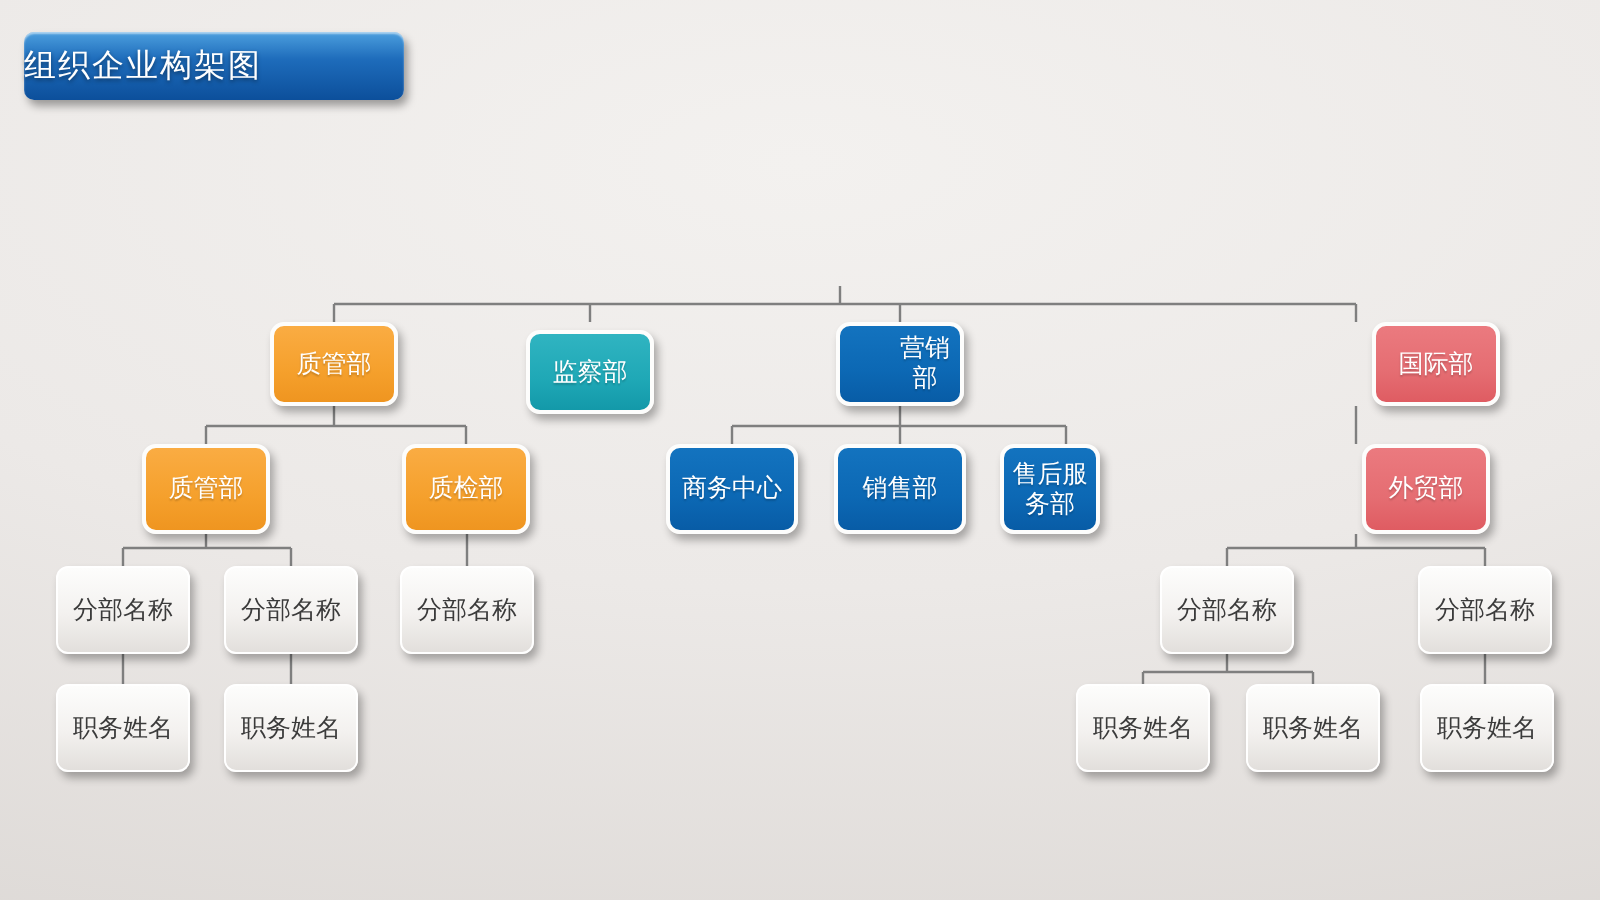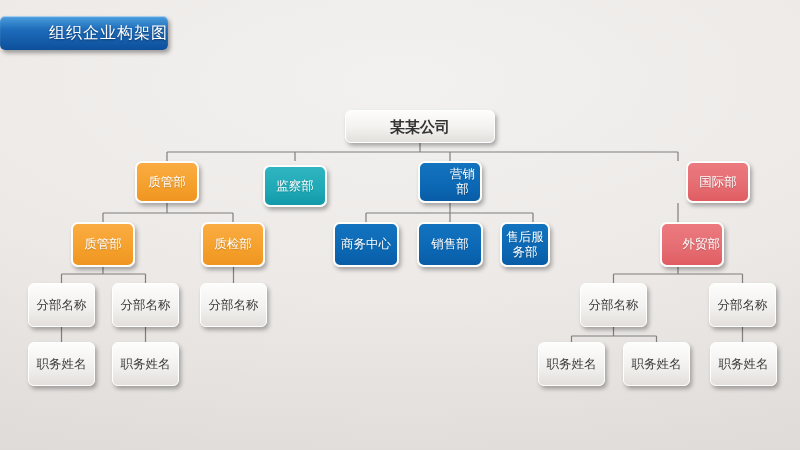--- a/index.html
+++ b/index.html
@@ -3,22 +3,22 @@
 <meta charset="utf-8">
 <style>
   html,body{margin:0;padding:0;}
   body{
     width:800px;height:450px;overflow:hidden;position:relative;
     font-family:"Liberation Sans","DejaVu Sans",sans-serif;
     background:radial-gradient(ellipse 130% 95% at 50% 18%, #F3F1EF 0%, #ECE9E7 50%, #DDD9D6 100%);
   }
   .stage{position:absolute;inset:0;}
   .ribbon{
-    position:absolute;left:0;top:16px;width:168px;height:34px;
-    display:flex;align-items:center;justify-content:flex-end;
+    position:absolute;left:12px;top:16px;width:190px;height:34px;
+    display:flex;align-items:center;justify-content:flex-start;
     background:linear-gradient(180deg, var(--color-ribbon_top,#4C9FDE) 0%, #1E6CBB 40%, var(--color-ribbon_bottom,#0C4F9B) 100%);
     border-radius:5px;
     box-shadow:2px 3px 4px rgba(0,0,0,0.35), inset 0 1px 1px rgba(255,255,255,0.55);
     color:#fff;font-size:16px;letter-spacing:1px;
     text-shadow:0 1px 2px rgba(0,0,0,0.45);
   }
   .connectors{position:absolute;inset:0;pointer-events:none;}
   .node{
     position:absolute;display:flex;align-items:center;justify-content:center;
     text-align:center;border-radius:7px;box-sizing:border-box;
@@ -52,23 +52,20 @@
       M450,203 V213 M366,213 H533 M366,213 V222 M450,213 V222 M533,213 V222
       M678,203 V222
       M103,267 V274 M61.5,274 H145.5 M61.5,274 V283 M145.5,274 V283
       M233.5,267 V283
       M678,267 V274 M613.5,274 H742.5 M613.5,274 V283 M742.5,274 V283
       M61.5,327 V342 M145.5,327 V342
       M613.5,327 V336 M571.5,336 H656.5 M571.5,336 V342 M656.5,336 V342
       M742.5,327 V342"></path>
   </svg>
 
-  <div class="node white root" style="left:345px;top:110px;width:150px;height:33px;">
-    <span>某某公司</span>
-  </div>
 
   <div class="node colored c-orange" style="left:135px;top:161px;width:64px;height:42px;">
     <span>质管部</span>
   </div>
   <div class="node colored c-teal" style="left:263px;top:165px;width:64px;height:42px;">
     <span>监察部</span>
   </div>
   <div class="node colored c-blue" style="left:418px;top:161px;width:64px;height:42px;padding-left:27px;">
     <span>营销部</span>
   </div>
@@ -84,21 +81,21 @@
   </div>
   <div class="node colored c-blue" style="left:333px;top:222px;width:66px;height:45px;">
     <span>商务中心</span>
   </div>
   <div class="node colored c-blue" style="left:417px;top:222px;width:66px;height:45px;">
     <span>销售部</span>
   </div>
   <div class="node colored c-blue" style="left:500px;top:222px;width:50px;height:45px;">
     <span>售后服务部</span>
   </div>
-  <div class="node colored c-red" style="left:660px;top:222px;width:64px;height:45px;justify-content:flex-end;">
+  <div class="node colored c-red" style="left:681px;top:222px;width:64px;height:45px;">
     <span>外贸部</span>
   </div>
 
   <div class="node white" style="left:28px;top:283px;width:67px;height:44px;">
     <span>分部名称</span>
   </div>
   <div class="node white" style="left:112px;top:283px;width:67px;height:44px;">
     <span>分部名称</span>
   </div>
   <div class="node white" style="left:200px;top:283px;width:67px;height:44px;">

